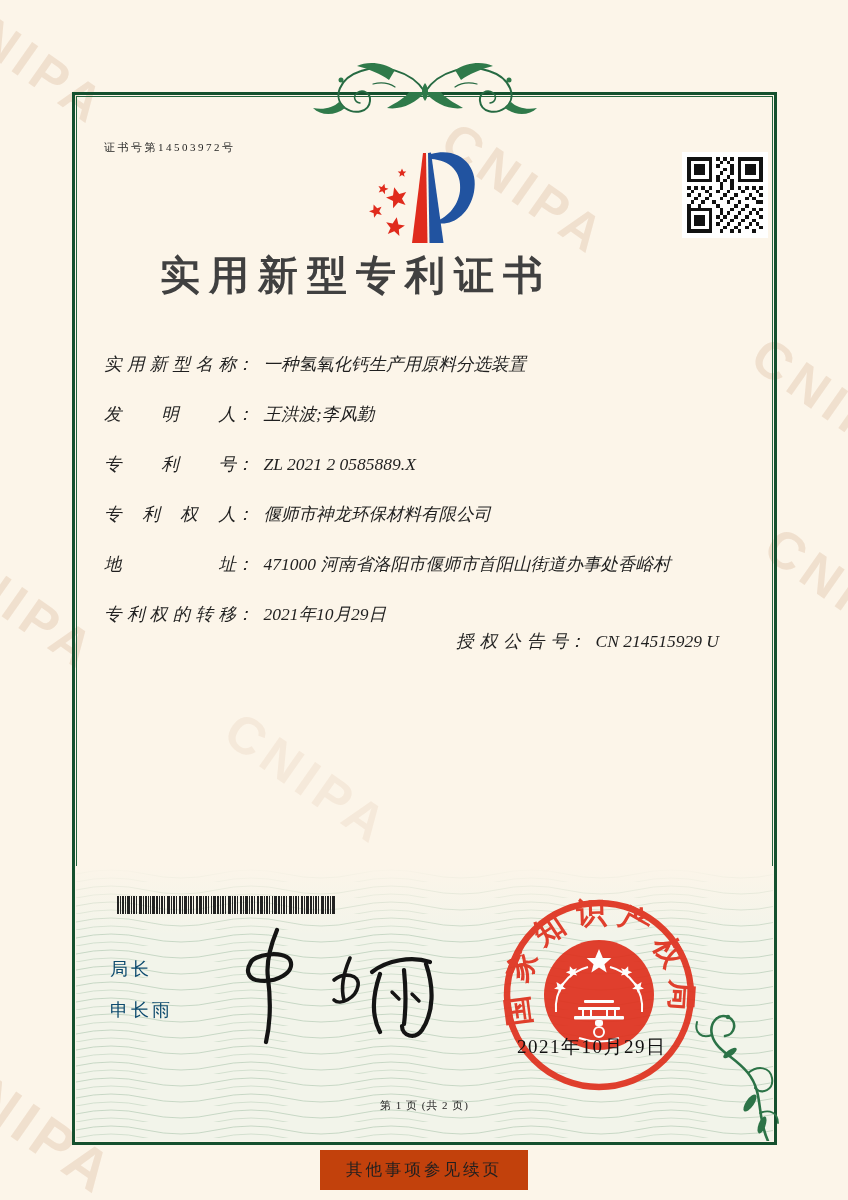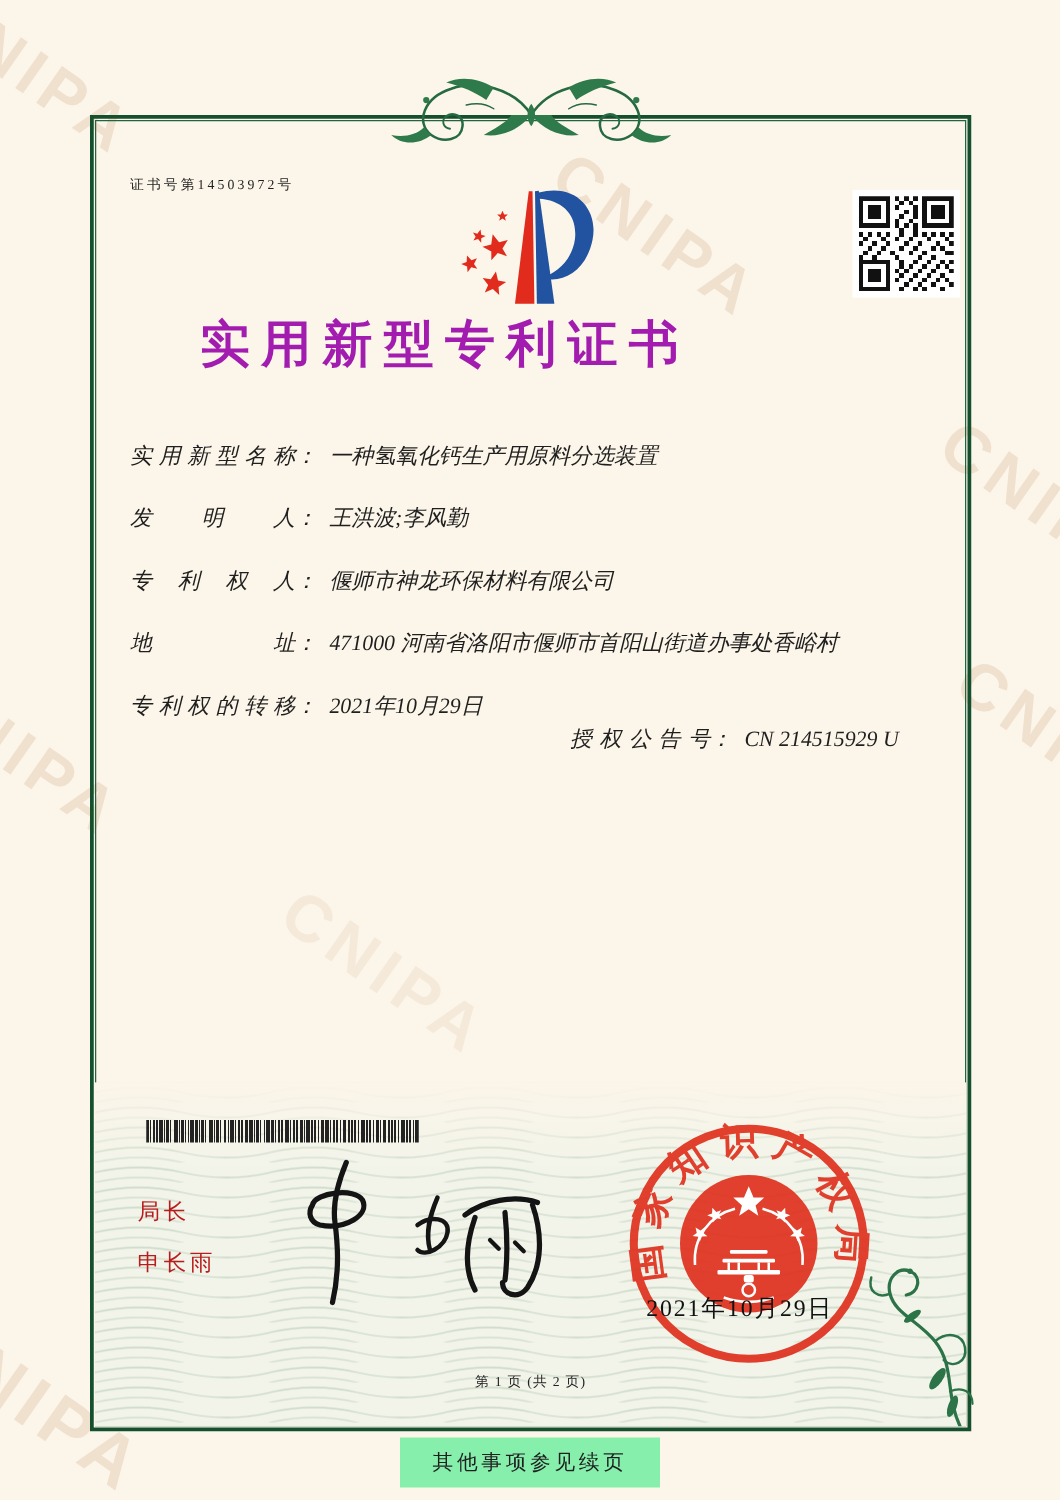--- a/index.html
+++ b/index.html
@@ -19,47 +19,47 @@
   .waves-zone{position:absolute;left:76px;top:866px;width:697px;height:275px;
               background:#f2f4ea;z-index:1;overflow:hidden;}
   .waves-fade{position:absolute;left:0;top:0;width:100%;height:70px;
               background:linear-gradient(#fcf5e9,rgba(252,245,233,0));}
   
   .cert-no{position:absolute;left:104px;top:140px;font-size:11px;letter-spacing:2.5px;z-index:3;}
   .logo{position:absolute;left:355px;top:140px;z-index:3;}
   .qr-box{position:absolute;left:682px;top:152px;width:86px;height:86px;background:#fff;
           z-index:3;display:flex;align-items:center;justify-content:center;}
   .title{position:absolute;left:0;top:248px;width:712px;text-align:center;
-         font-size:40px;font-weight:bold;letter-spacing:9px;color:#a21caf;z-index:3;}
+         font-size:40px;font-weight:bold;letter-spacing:9px;color:#404040;z-index:3;}
   
   .fields{position:absolute;left:104px;top:352px;width:662px;z-index:3;font-size:17.5px;}
   .frow{height:24px;margin-bottom:26px;white-space:nowrap;font-style:italic;}
   .flabel{display:inline-block;width:132px;text-align:justify;text-align-last:justify;vertical-align:top;}
   .fcolon{display:inline-block;margin-right:10px;}
   .grant{display:flex;}
   .grant .g1{width:352px;}
   .glabel2{display:inline-block;width:112px;text-align:justify;text-align-last:justify;margin-top:27px;}
   
   .body-text{position:absolute;left:104px;top:694px;width:660px;z-index:3;
              font-size:17.5px;line-height:32.5px;text-align:justify;color:#2a2a2a;}
   .body-text p{margin:0;text-indent:2em;}
   
   .barcode{position:absolute;left:117px;top:896px;z-index:3;}
   .signer{position:absolute;left:110px;top:957px;z-index:3;
-          font-family:"Liberation Sans",sans-serif;font-size:18px;letter-spacing:3px;color:#b91c1c;}
+          font-family:"Liberation Sans",sans-serif;font-size:18px;letter-spacing:3px;color:#0c4a6e;}
   .signer div{margin-bottom:17px;}
   .signature{position:absolute;left:222px;top:912px;z-index:3;}
   .flourish{position:absolute;left:690px;top:993px;z-index:2;}
   .seal{position:absolute;left:494px;top:890px;z-index:4;}
   .seal-date{position:absolute;left:517px;top:1034px;width:180px;z-index:5;
              font-size:19px;letter-spacing:1.5px;color:#111;}
   .page-footer{position:absolute;left:72px;top:1098px;width:705px;text-align:center;
                font-size:11px;letter-spacing:1px;z-index:3;}
   .note{position:absolute;left:50%;top:1150px;transform:translateX(-50%);
-        background:#86efac;padding:9px 26px;font-size:16.5px;letter-spacing:3px;z-index:3;}
+        background:#c2410c;padding:9px 26px;font-size:16.5px;letter-spacing:3px;z-index:3;}
   .ornament{position:absolute;left:277px;top:58px;z-index:2;}
 </style>
 </head>
 <body>
 
 <div class="page">
 
   <span class="wm" style="left:-35px;top:-20px;">CNIPA</span>
   <span class="wm" style="left:465px;top:110px;">CNIPA</span>
   <span class="wm" style="left:775px;top:325px;">CNIPA</span>
@@ -153,20 +153,23 @@
   </div>
 
   <div class="title">实用新型专利证书</div>
 
   <div class="fields">
     <div class="frow">
       <span class="flabel">实用新型名称</span><span class="fcolon">：</span><span>一种氢氧化钙生产用原料分选装置</span>
     </div>
     <div class="frow">
       <span class="flabel">发明人</span><span class="fcolon">：</span><span>王洪波;李风勤</span>
+    </div>
+    <div class="frow">
+      <span class="flabel">专利号</span><span class="fcolon">：</span><span>ZL 2021 2 0585889.X</span>
     </div>
     <div class="frow">
       <span class="flabel">专利权人</span><span class="fcolon">：</span><span>偃师市神龙环保材料有限公司</span>
     </div>
     <div class="frow">
       <span class="flabel">地址</span><span class="fcolon">：</span><span>471000 河南省洛阳市偃师市首阳山街道办事处香峪村</span>
     </div>
     <div class="frow grant">
       <span class="g1">
         <span class="flabel">专利权的转移</span><span class="fcolon">：</span><span>2021年10月29日</span>

